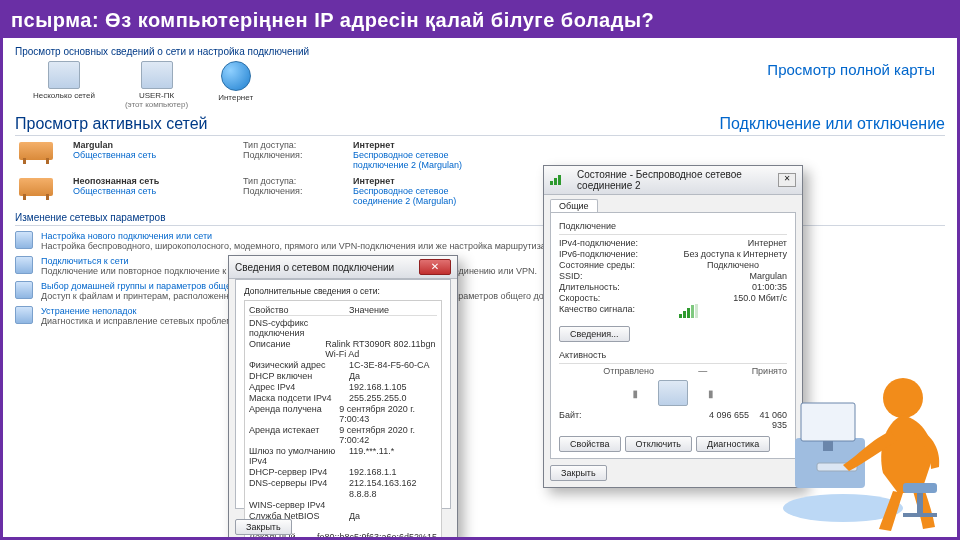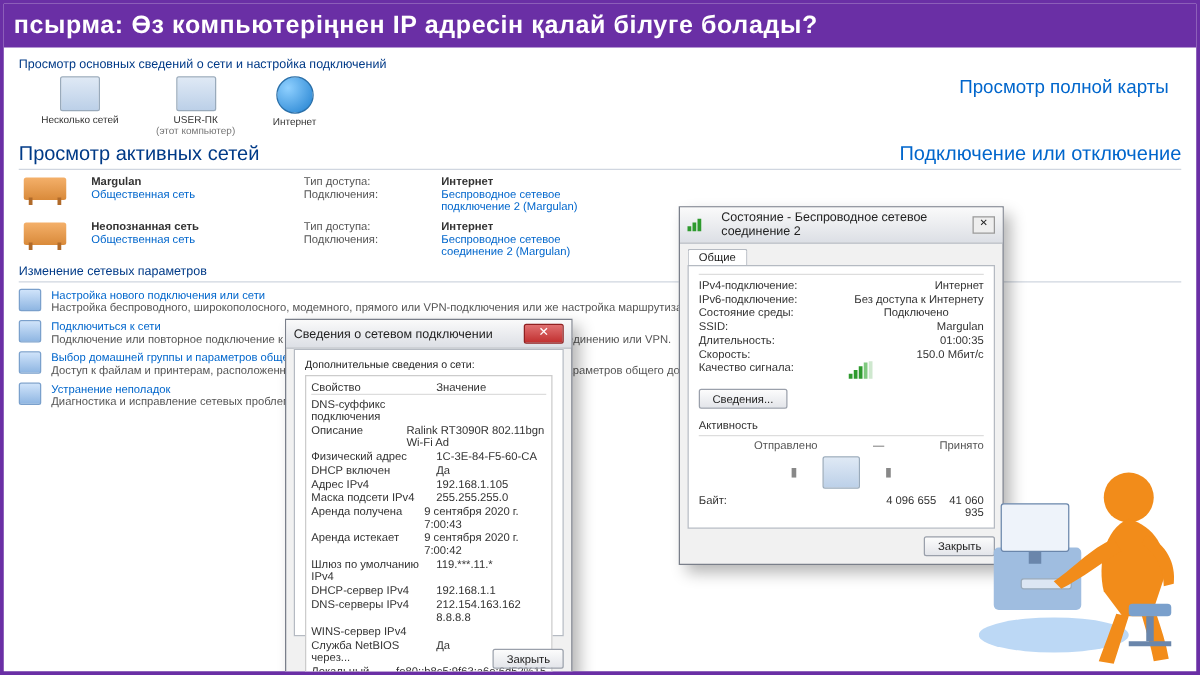--- a/index.html
+++ b/index.html
@@ -154,21 +154,21 @@
   .dialog .body {
     background:#fff;
     border:1px solid #b5bac2;
     margin:0 6px 6px;
     padding: 6px 8px;
   }
   .kv { display:flex; font-size:9px; margin-bottom:1px; }
   .kv .k { width: 120px; color:#333; }
   .kv .v { color:#333; }
   .group-label { color:#333; font-size:9px; margin: 2px 0 3px; }
-  .btnrow { display:flex; gap:4px; justify-content:flex-end; padding:4px 6px 6px; }
+  .btnrow { display:flex; gap:4px; justify-content:flex-start; padding:4px 6px 6px; }
   .winbtn {
     background: linear-gradient(#fcfcfc,#e3e5ea);
     border:1px solid #9aa0ab;
     border-radius:2px;
     padding: 2px 10px;
     font-size:9px;
     color:#222;
     cursor:default;
   }
   .signal-bars {
@@ -383,20 +383,21 @@
           <span></span>
         </span>
       <span>Состояние - Беспроводное сетевое соединение 2</span>
     </span>
     <div style="width:20px;height:14px;border:1px solid #999;background:#eee;font-size:8px;text-align:center">✕</div>
   </div>
   <div class="tabbar">
     <div class="tab">Общие</div>
   </div>
   <div class="body">
+    <div class="group-label">Подключение</div>
     <div style="border-top:1px solid #ddd;padding-top:3px" id="status-rows1">
         <div class="kv">
           <div class="k">IPv4-подключение:</div>
           <div class="v" style="flex: 1 1 0%; text-align: right;">Интернет</div>
         </div>
         <div class="kv">
           <div class="k">IPv6-подключение:</div>
           <div class="v" style="flex: 1 1 0%; text-align: right;">Без доступа к Интернету</div>
         </div>
         <div class="kv">
@@ -442,20 +443,25 @@
         <span class="arrow">▮</span>
         <div class="monitors"></div>
         <span class="arrow">▮</span>
       </div>
       <div class="kv">
         <div class="k">Байт:</div>
         <div class="v" style="width:70px;text-align:right">4 096 655</div>
         <div class="v" style="flex:1;text-align:right">41 060 935</div>
       </div>
     </div>
+    <div style="display:flex;gap:4px;margin-top:6px">
+      <div class="winbtn">Свойства</div>
+      <div class="winbtn">Отключить</div>
+      <div class="winbtn">Диагностика</div>
+    </div>
   </div>
   <div class="btnrow">
     <div class="winbtn">Закрыть</div>
   </div>
 </div>
 
 <div class="figure">
 <svg viewBox="0 0 170 190">
 
   <ellipse cx="60" cy="165" rx="60" ry="14" fill="#bcd8f5"></ellipse>

